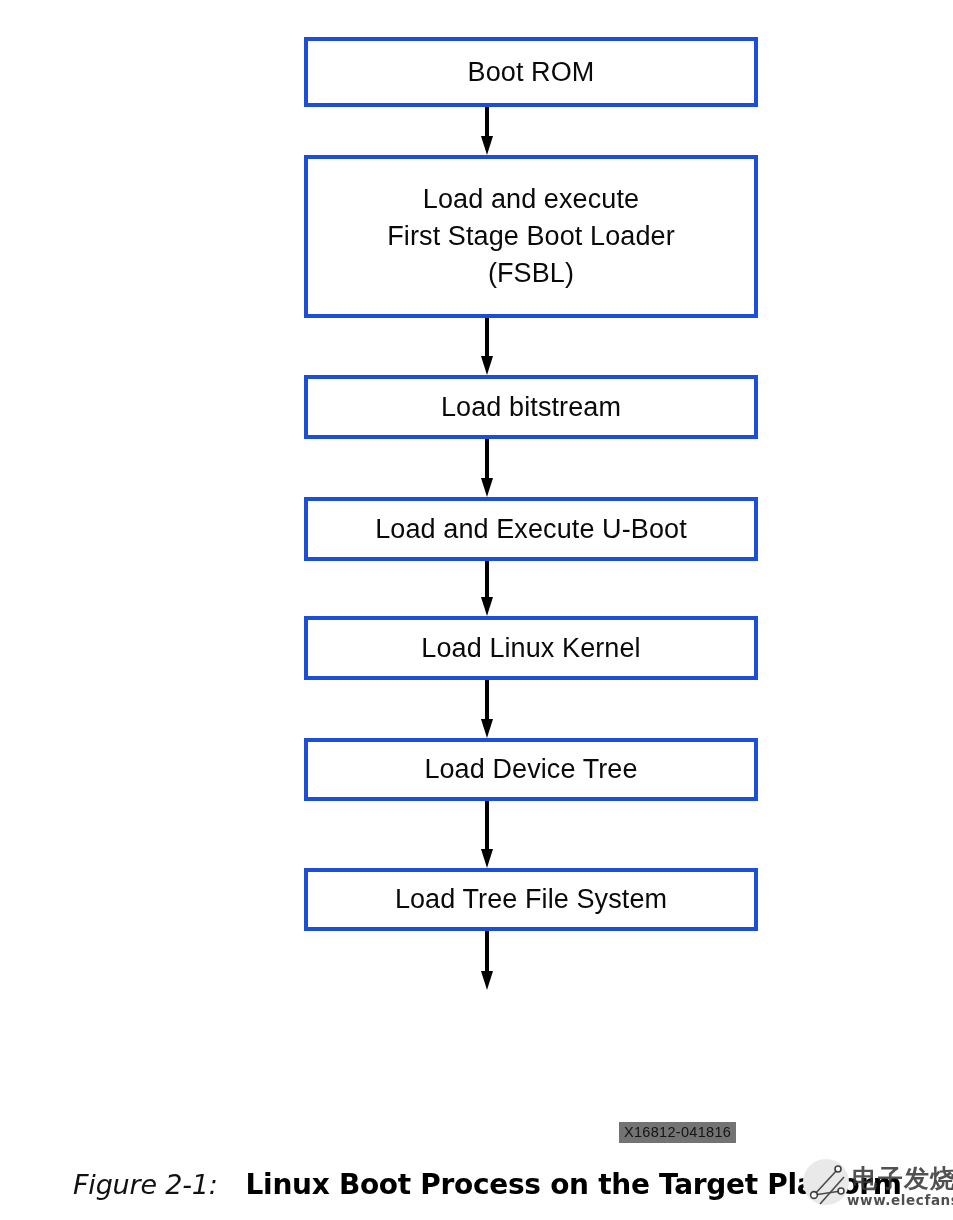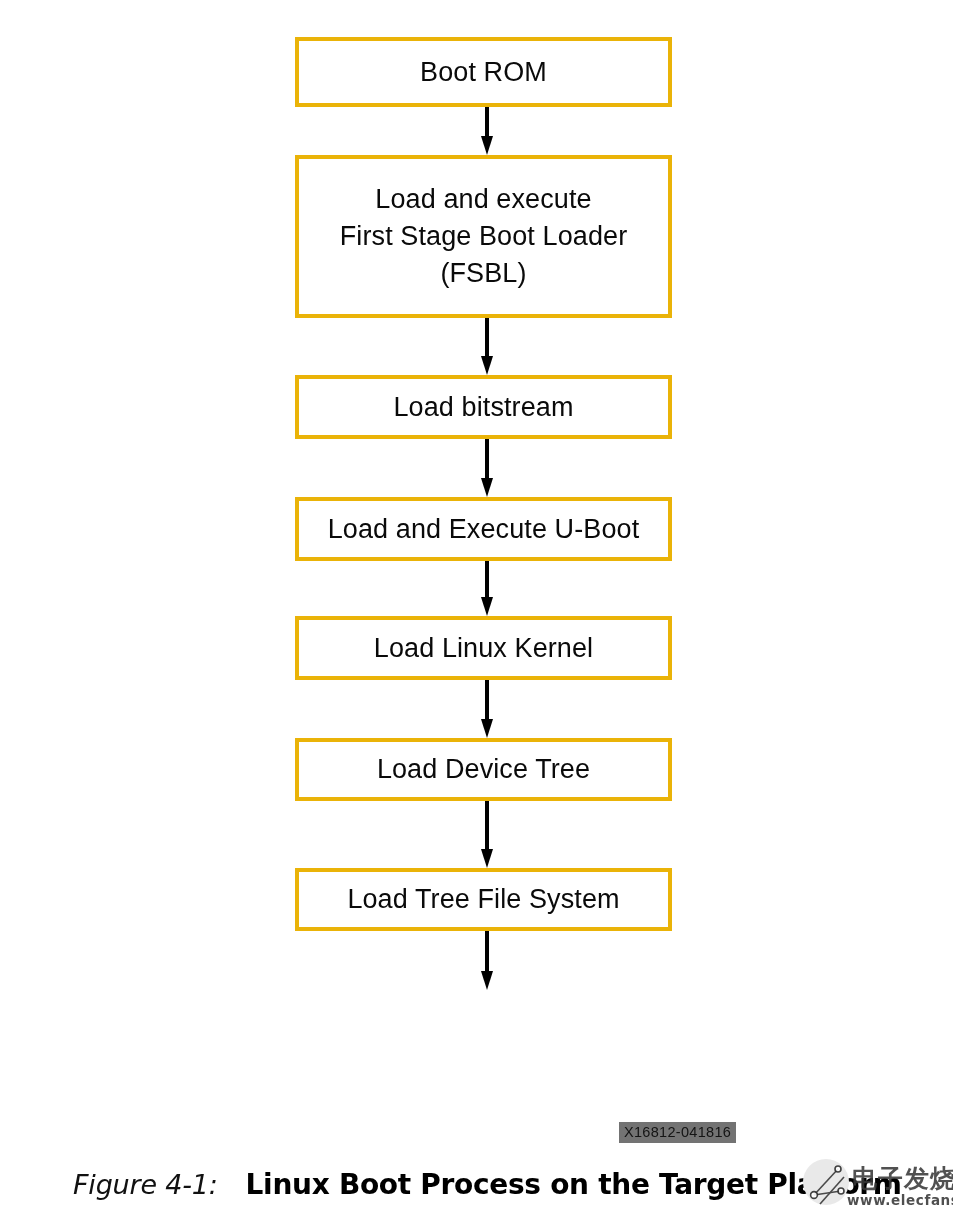--- a/index.html
+++ b/index.html
@@ -21,23 +21,23 @@
   #flowchart {
     position: absolute;
     left: 0;
     top: 0;
     width: 953px;
     height: 1100px;
   }
 
   .node {
     position: absolute;
-    left: 295px;
-    width: 377px;
-    border: 4px solid #eab308;
+    left: 304px;
+    width: 454px;
+    border: 4px solid #1d4ed8;
     background: #ffffff;
     display: flex;
     align-items: center;
     justify-content: center;
     text-align: center;
   }
 
   .node .node-label {
     font-family: "Liberation Sans", sans-serif;
     font-size: 27px;
@@ -256,21 +256,21 @@
     <div class="stem"></div>
     <div class="head"></div>
   </div>
 
 
 </div>
 
 <div id="figure-id">X16812-041816</div>
 
 <div id="caption">
-  <span class="cap-number">Figure 4-1:</span>
+  <span class="cap-number">Figure 2-1:</span>
   <span class="cap-title">Linux Boot Process on the Target Platform</span>
 </div>
 
 <div id="watermark">
   <div class="wm-disc"></div>
   <svg class="wm-svg" width="153" height="66" viewBox="0 0 153 66">
     <g stroke="#2f2f2f" stroke-width="1.6" fill="none" opacity="0.85">
       <line x1="14" y1="43" x2="38" y2="17"></line>
       <line x1="14" y1="43" x2="41" y2="39"></line>
       <line x1="20" y1="52" x2="44" y2="25"></line>

